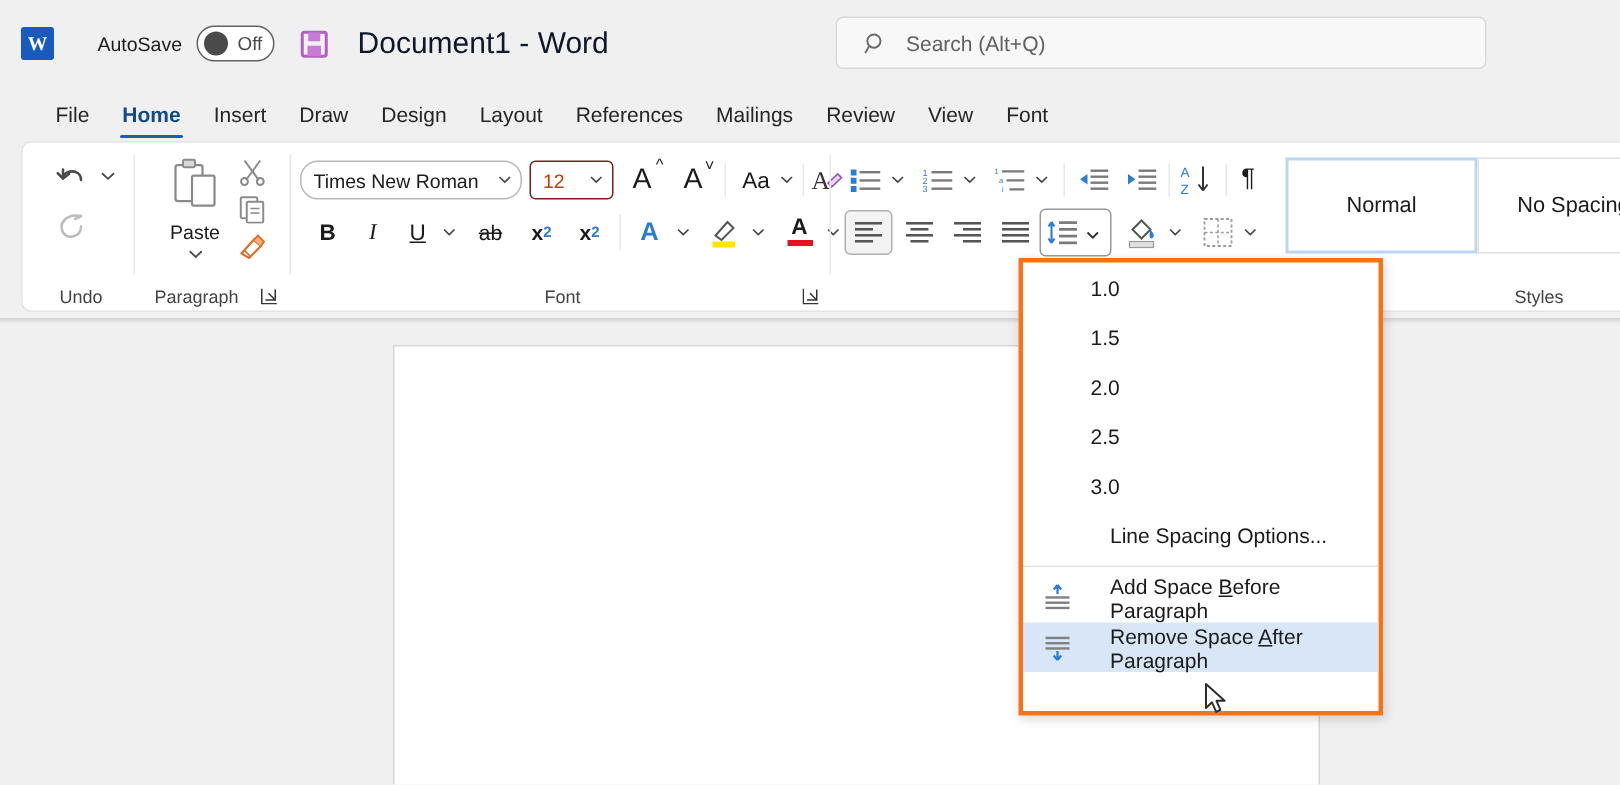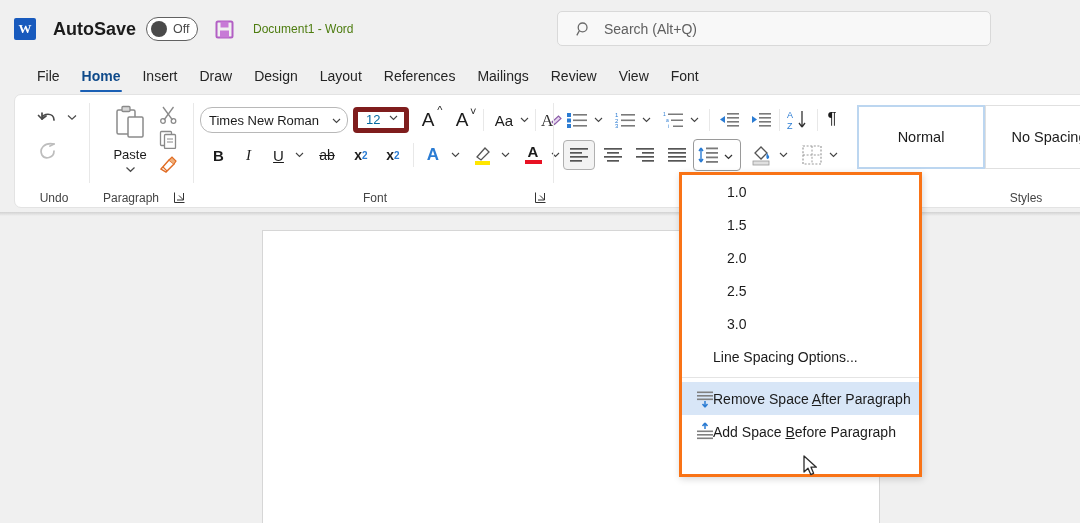--- a/index.html
+++ b/index.html
@@ -15,32 +15,32 @@
   .titlebar {
     position: absolute; top: 0; left: 0; width: 1080px; height: 58px;
     background: #f0f0f0; display: flex; align-items: center;
   }
   .word-logo {
     width: 22px; height: 22px; margin-left: 14px; border-radius: 2px;
     background: #185abd; color: #fff; font-size: 13px; font-weight: bold;
     display: flex; align-items: center; justify-content: center;
     font-family: "Liberation Serif", serif;
   }
-  .autosave-label { margin-left: 17px; font-size: 18px; color: #1b1b1b; font-weight: bold; }
+  .autosave-label { margin-left: 29px; font-size: 13px; color: #1b1b1b; }
   .autosave-toggle {
     margin-left: 10px; width: 52px; height: 24px; border-radius: 12px;
     border: 1px solid #616161; background: #fff;
     display: flex; align-items: center; position: relative;
   }
   .autosave-knob {
     width: 16px; height: 16px; border-radius: 50%; background: #4a4a4a; margin-left: 4px;
   }
   .autosave-state { font-size: 12.5px; color: #4a4a4a; margin-left: 6px; }
   .save-icon { margin-left: 16px; width: 21px; height: 21px; position: relative; }
-  .doc-title { margin-left: 18px; font-size: 12px; color: #4d7c0f; }
+  .doc-title { margin-left: 18px; font-size: 20px; color: #0f172a; }
   .search-box {
     position: absolute; left: 557px; top: 11px; width: 434px; height: 35px;
     background: #f8f8f8; border: 1px solid #d9d9d9; border-radius: 5px;
     display: flex; align-items: center;
   }
   .search-box .sicon { margin-left: 18px; width: 16px; height: 16px; }
   .search-ph { margin-left: 12px; font-size: 14px; color: #606060; }
 
   
   .tabs {
@@ -86,22 +86,22 @@
   
   .font-grp { left: 182px; width: 356px; }
   .fontname-box {
     position: absolute; left: 3px; top: 12px; width: 148px; height: 26px;
     border: 1px solid #b8b8b8; border-radius: 12px; background: #fff;
     display: flex; align-items: center; font-size: 13px; color: #1b1b1b;
   }
   .fontname-box span.v { margin-left: 8px; }
   .fontsize-box {
     position: absolute; left: 156px; top: 12px; width: 56px; height: 26px;
-    border: 5px solid #7f1d1d; border-radius: 4px; background: #fff;
-    display: flex; font-size: 13px; color: #0369a1;
+    border: 1px solid #7f1d1d; border-radius: 4px; background: #fff;
+    display: flex; align-items: center; font-size: 13px; color: #c2410c;
   }
   .fontsize-box span.v { margin-left: 8px; }
   .chev { position: absolute; right: 6px; font-size: 10px; color: #444; }
 
   .fbtn {
     position: absolute; display: flex; align-items: center; justify-content: center;
     font-size: 14px; color: #1b1b1b; border-radius: 4px;
   }
 
   
@@ -133,21 +133,21 @@
   
   .menu {
     position: absolute; left: 679px; top: 172px; width: 243px; height: 305px;
     background: #fff; border: 3px solid #f97316;
     box-shadow: 1px 2px 7px rgba(0,0,0,0.16); z-index: 50;
   }
   .mi {
     position: relative; height: 33px; display: flex; align-items: center;
     font-size: 14px; color: #1b1b1b;
   }
-  .mi .lbl { margin-left: 31px; }
+  .mi .lbl { margin-left: 58px; }
   .mi.num .lbl { margin-left: 45px; }
   .mi.sel { background: #d8e6f7; }
   .menu-divider { height: 1px; background: #e4e4e4; margin: 4px 0; }
   .mi-icon { position: absolute; left: 13px; width: 20px; height: 20px; }
   .cursor { position: absolute; left: 803px; top: 455px; z-index: 60; }
   u { text-decoration: underline; }
 </style>
 </head>
 <body>
 
@@ -543,43 +543,43 @@
     </div>
     <div class="mi num">
       <span class="lbl">3.0</span>
     </div>
     <div class="mi">
       <span class="lbl">Line Spacing Options...</span>
     </div>
 
     <div class="menu-divider"></div>
 
+    <div class="mi">
+      <span class="mi-icon">
+        <svg width="20" height="20" viewBox="0 0 20 20">
+          <path d="M10 1 L10 7 M10 1 L7.5 4 M10 1 L12.5 4" fill="none" stroke="#2b7cd3" stroke-width="1.5"></path>
+          <rect x="2" y="8.5" width="16" height="1.6" fill="#808080"></rect>
+          <rect x="2" y="12" width="16" height="1.6" fill="#808080"></rect>
+          <rect x="2" y="15.5" width="16" height="1.6" fill="#808080"></rect>
+        </svg>
+      </span>
+      <span class="lbl"><span>Add Space </span><u>B</u><span>efore Paragraph</span></span>
+    </div>
+
     <div class="mi sel">
       <span class="mi-icon">
         <svg width="20" height="20" viewBox="0 0 20 20">
           <rect x="2" y="2.5" width="16" height="1.6" fill="#808080"></rect>
           <rect x="2" y="6" width="16" height="1.6" fill="#808080"></rect>
           <rect x="2" y="9.5" width="16" height="1.6" fill="#808080"></rect>
           <path d="M10 18 L10 12 M10 18 L7.5 15 M10 18 L12.5 15" fill="none" stroke="#2b7cd3" stroke-width="1.5"></path>
         </svg>
       </span>
       <span class="lbl"><span>Remove Space </span><u>A</u><span>fter Paragraph</span></span>
     </div>
-
-    <div class="mi">
-      <span class="mi-icon">
-        <svg width="20" height="20" viewBox="0 0 20 20">
-          <path d="M10 1 L10 7 M10 1 L7.5 4 M10 1 L12.5 4" fill="none" stroke="#2b7cd3" stroke-width="1.5"></path>
-          <rect x="2" y="8.5" width="16" height="1.6" fill="#808080"></rect>
-          <rect x="2" y="12" width="16" height="1.6" fill="#808080"></rect>
-          <rect x="2" y="15.5" width="16" height="1.6" fill="#808080"></rect>
-        </svg>
-      </span>
-      <span class="lbl"><span>Add Space </span><u>B</u><span>efore Paragraph</span></span>
-    </div>
   </div>
 
   <div class="cursor">
     <svg width="18" height="24" viewBox="0 0 18 24">
       <path d="M1 1 L1 17 L5 13.2 L7.8 19.6 L10.6 18.3 L8 12.2 L13.4 12.2 Z" fill="#ffffff" stroke="#2c2c2c" stroke-width="1.3" stroke-linejoin="round"></path>
     </svg>
   </div>
 
 </div>
 

